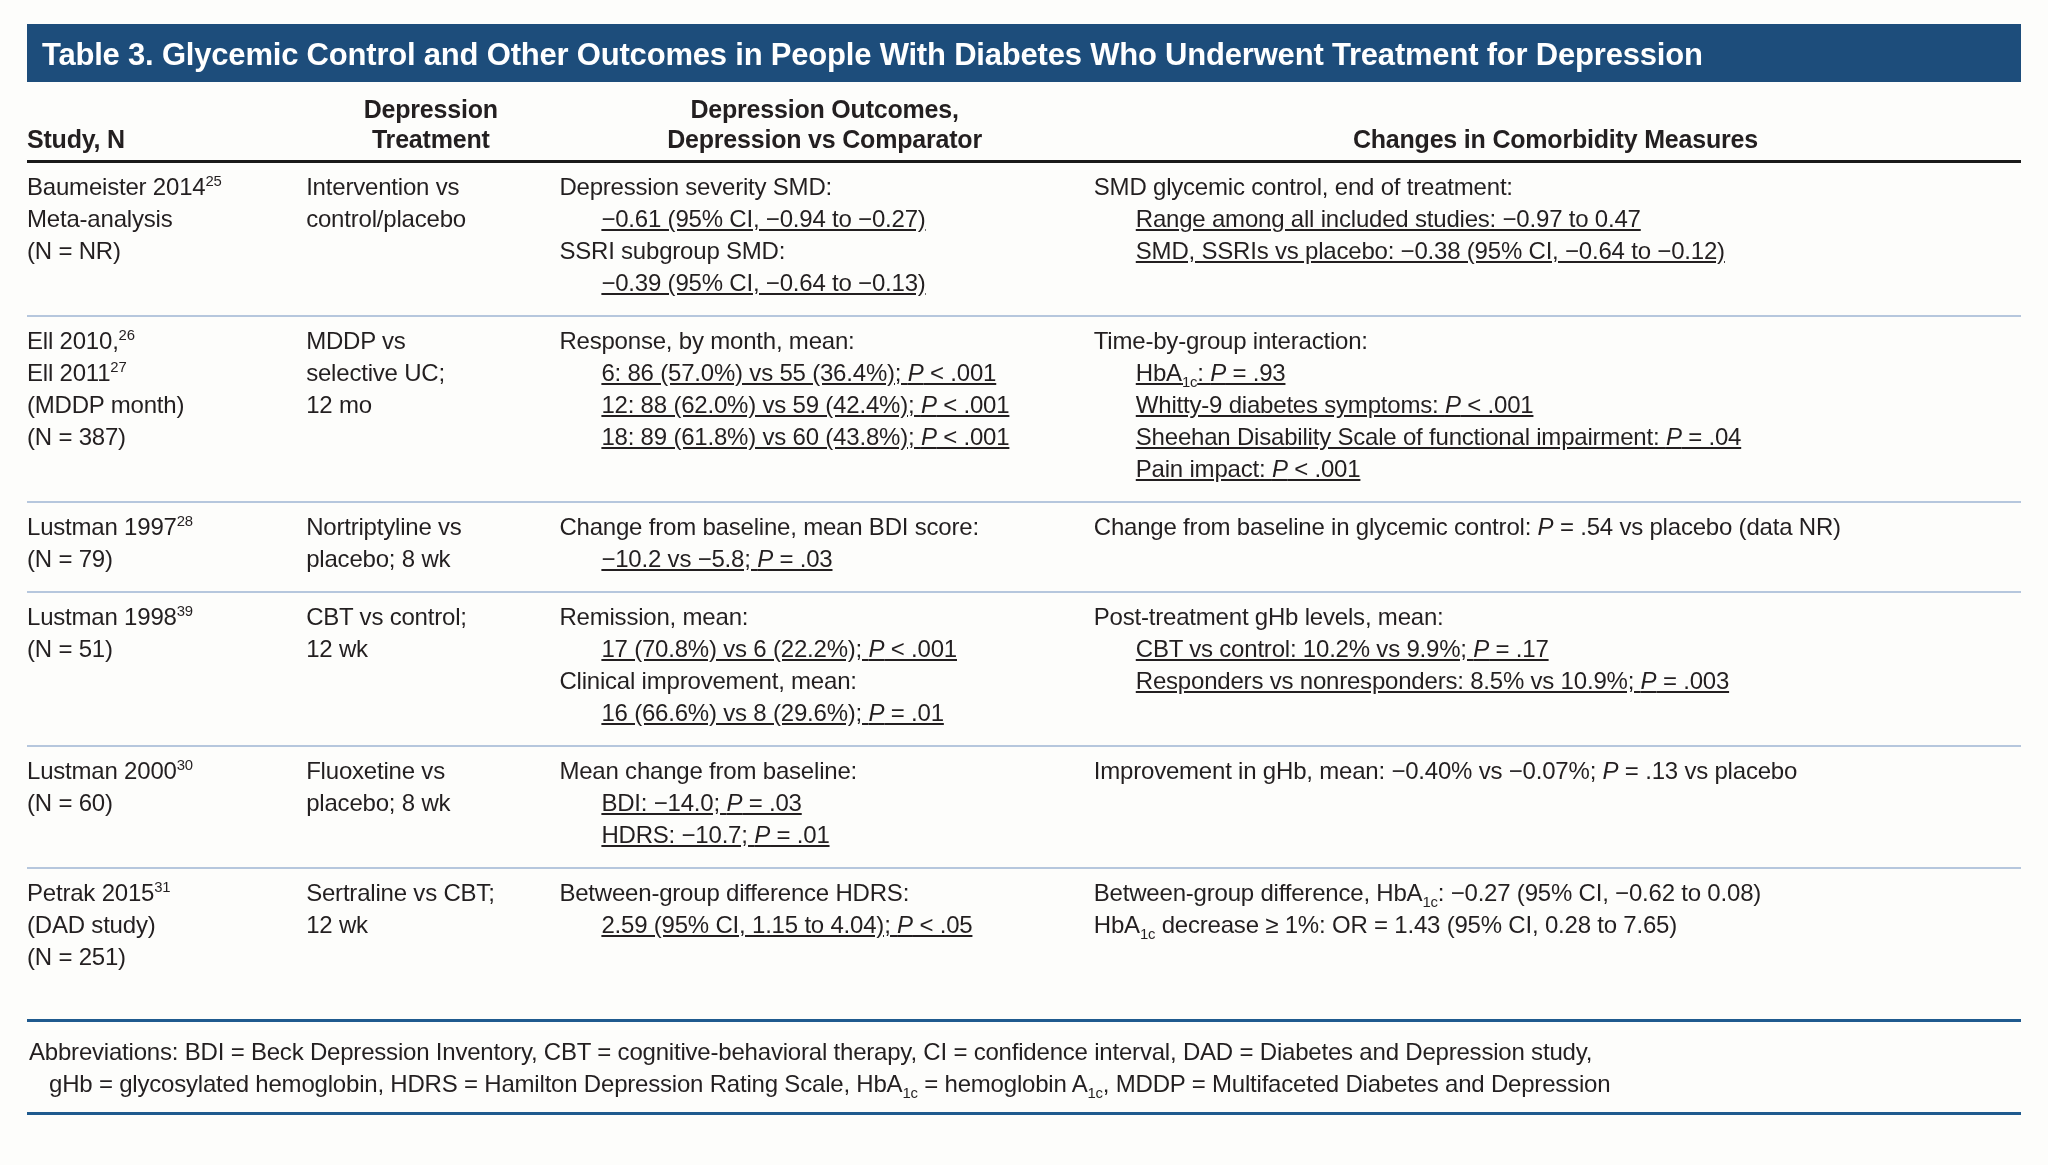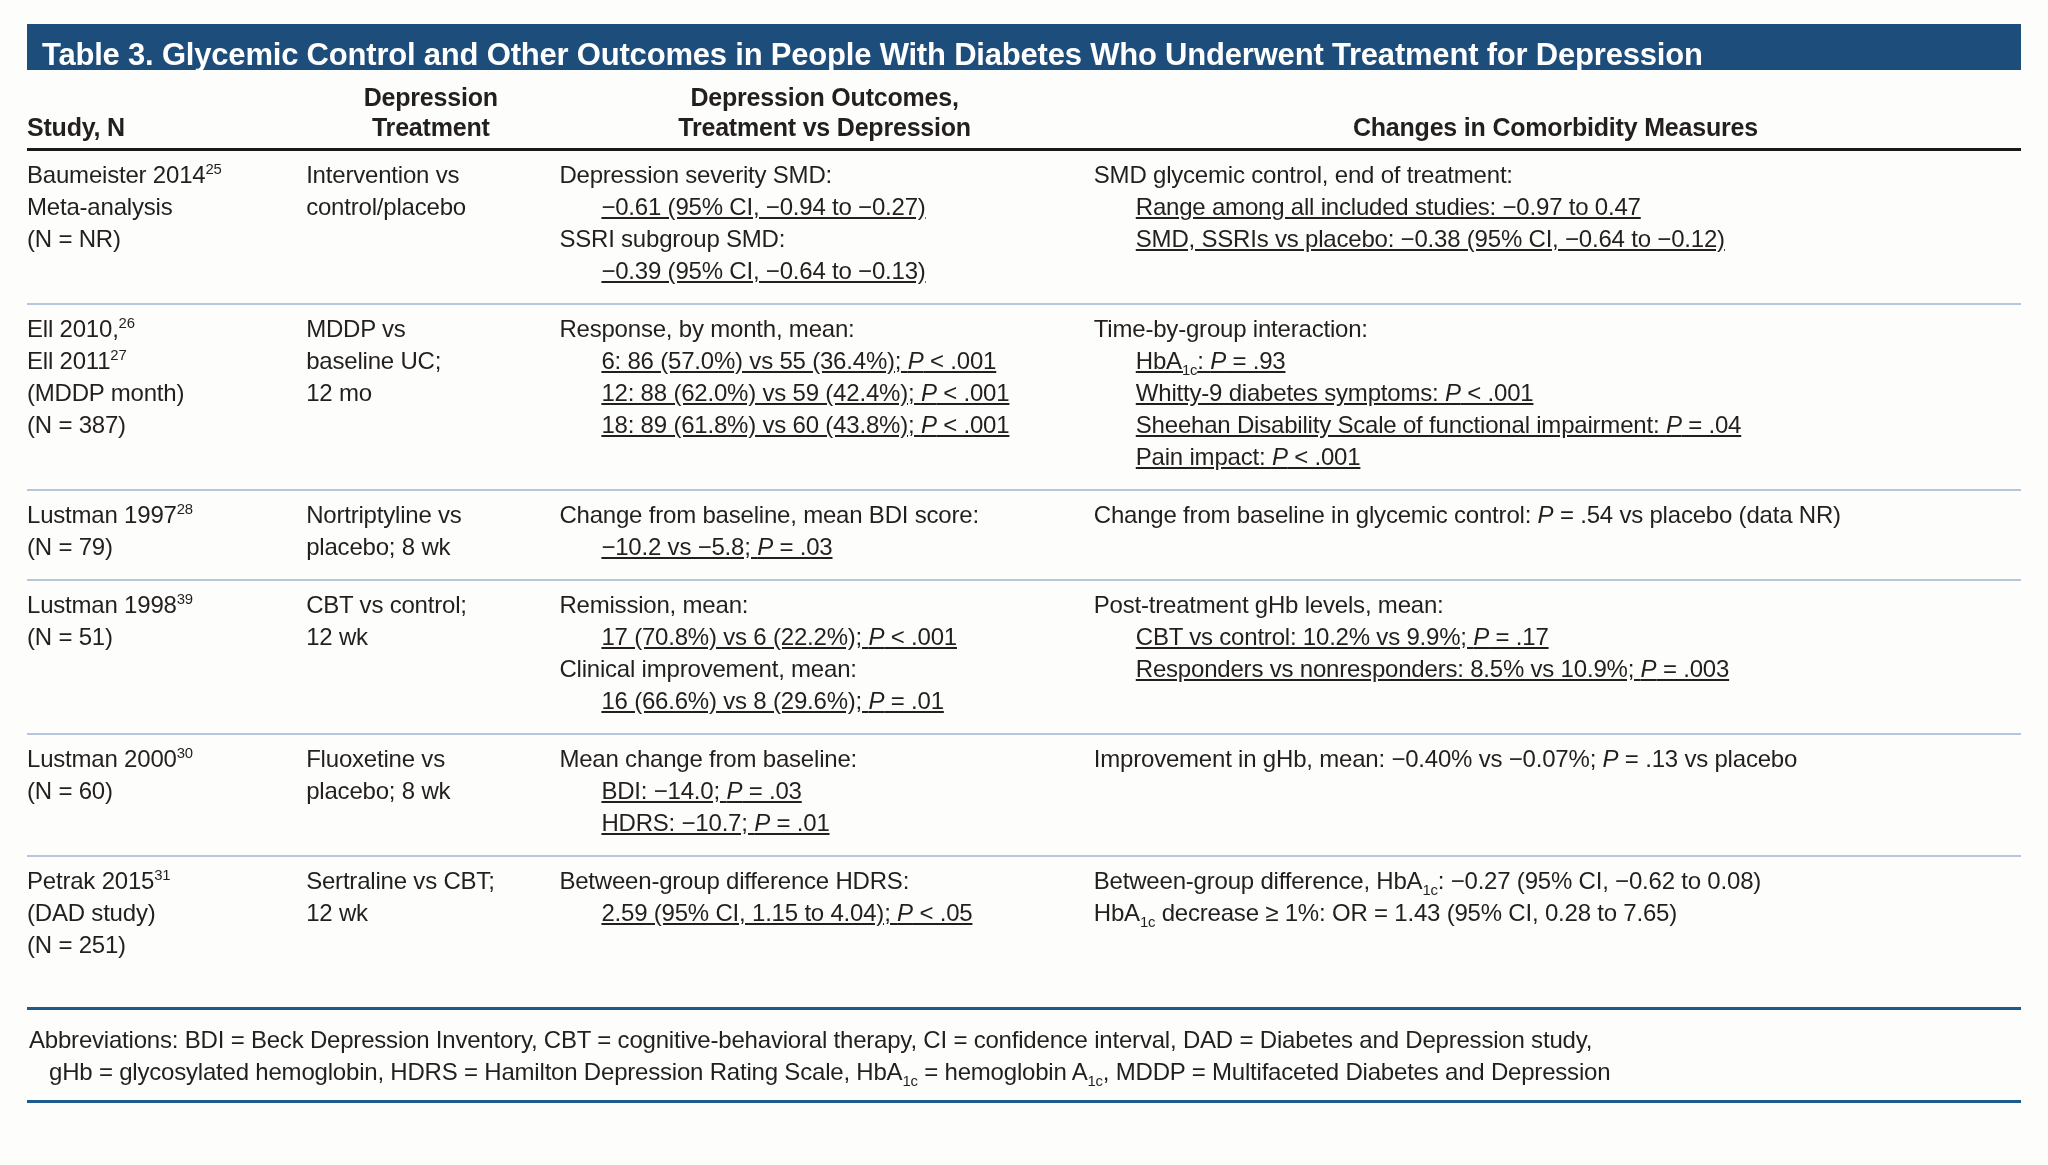--- a/index.html
+++ b/index.html
@@ -15,21 +15,21 @@
   body{
     width:2048px;height:1165px;overflow:hidden;
     font-family:"Liberation Sans",sans-serif;
     color:var(--c-text);
     letter-spacing:-0.2px;
   }
   .page{width:1994px;margin:24px 27px 0 27px;}
   .title-bar{
     background:var(--c-header-bar);
     color:#ffffff;
-    height:46px;
+    height:58px;
     line-height:62px;
     font-size:31px;
     font-weight:bold;
     padding-left:15px;
     letter-spacing:-0.2px;
     white-space:nowrap;
   }
   table{
     width:100%;
     border-collapse:collapse;
@@ -91,21 +91,21 @@
       <tr>
           <th class="align-left">
             <div>Study, N</div>
           </th>
           <th class="align-center">
             <div>Depression</div>
             <div>Treatment</div>
           </th>
           <th class="align-center">
             <div>Depression Outcomes,</div>
-            <div>Treatment vs Depression</div>
+            <div>Depression vs Comparator</div>
           </th>
           <th class="align-center">
             <div>Changes in Comorbidity Measures</div>
           </th>
         </tr>
     </thead>
     <tbody>
         <tr>
           <td>
             <div class="cell-line">Baumeister 2014<sup>25</sup></div>
@@ -130,21 +130,21 @@
         </tr>
         <tr>
           <td>
             <div class="cell-line">Ell 2010,<sup>26</sup></div>
             <div class="cell-line">Ell 2011<sup>27</sup></div>
             <div class="cell-line">(MDDP month)</div>
             <div class="cell-line">(N = 387)</div>
           </td>
           <td>
             <div class="cell-line">MDDP vs</div>
-            <div class="cell-line">baseline UC;</div>
+            <div class="cell-line">selective UC;</div>
             <div class="cell-line">12 mo</div>
           </td>
           <td>
             <div class="cell-line">Response, by month, mean:</div>
             <div class="cell-line indent">6: 86 (57.0%) vs 55 (36.4%); <i>P</i> &lt; .001</div>
             <div class="cell-line indent">12: 88 (62.0%) vs 59 (42.4%); <i>P</i> &lt; .001</div>
             <div class="cell-line indent">18: 89 (61.8%) vs 60 (43.8%); <i>P</i> &lt; .001</div>
           </td>
           <td>
             <div class="cell-line">Time-by-group interaction:</div>

